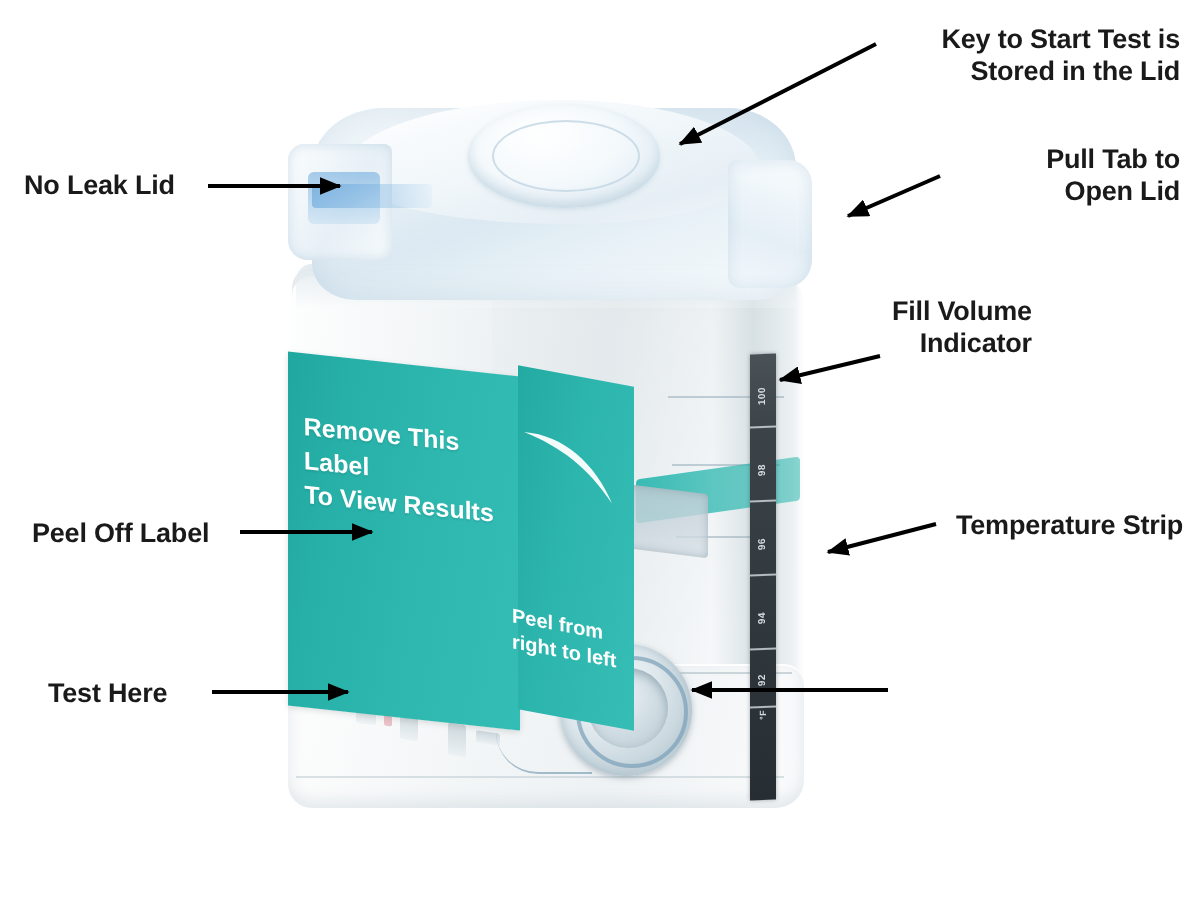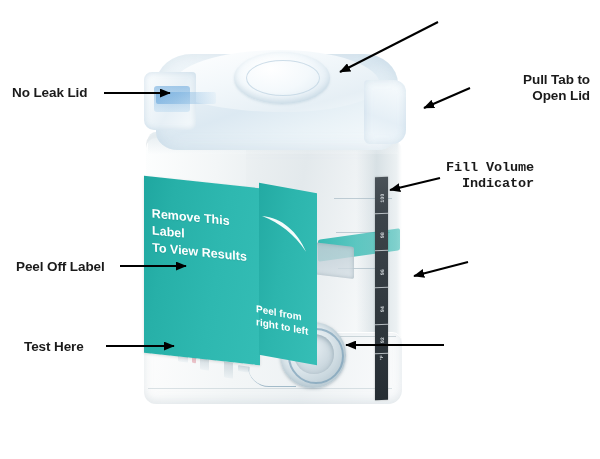--- a/index.html
+++ b/index.html
@@ -296,26 +296,29 @@
 
     <line x1="120" y1="266" x2="186" y2="266" stroke="#000" stroke-width="2" marker-end="url(#ah)"></line>
 
     <line x1="106" y1="346" x2="174" y2="346" stroke="#000" stroke-width="2" marker-end="url(#ah)"></line>
 
     <line x1="444" y1="345" x2="346" y2="345" stroke="#000" stroke-width="2" marker-end="url(#ah)"></line>
   </svg>
 
   <div class="callout l" style="left:12px;  top:85px;">No Leak Lid</div>
 
+  <div class="callout r" style="left:350px; top:12px;  width:240px;">Key to Start Test is
+Stored in the Lid</div>
 
   <div class="callout r" style="left:380px; top:72px;  width:210px;">Pull Tab to
 Open Lid</div>
 
-  <div class="callout l" style="left:446px; top:160px;font-family:Liberation Mono, monospace;">Fill Volume
+  <div class="callout l" style="left:446px; top:148px;">Fill Volume
 Indicator</div>
 
+  <div class="callout l" style="left:478px; top:255px;">Temperature Strip</div>
 
   <div class="callout l" style="left:16px;  top:259px;">Peel Off Label</div>
 
   <div class="callout l" style="left:24px;  top:339px;">Test Here</div>
 
 
 </div>
 
 </body></html>

